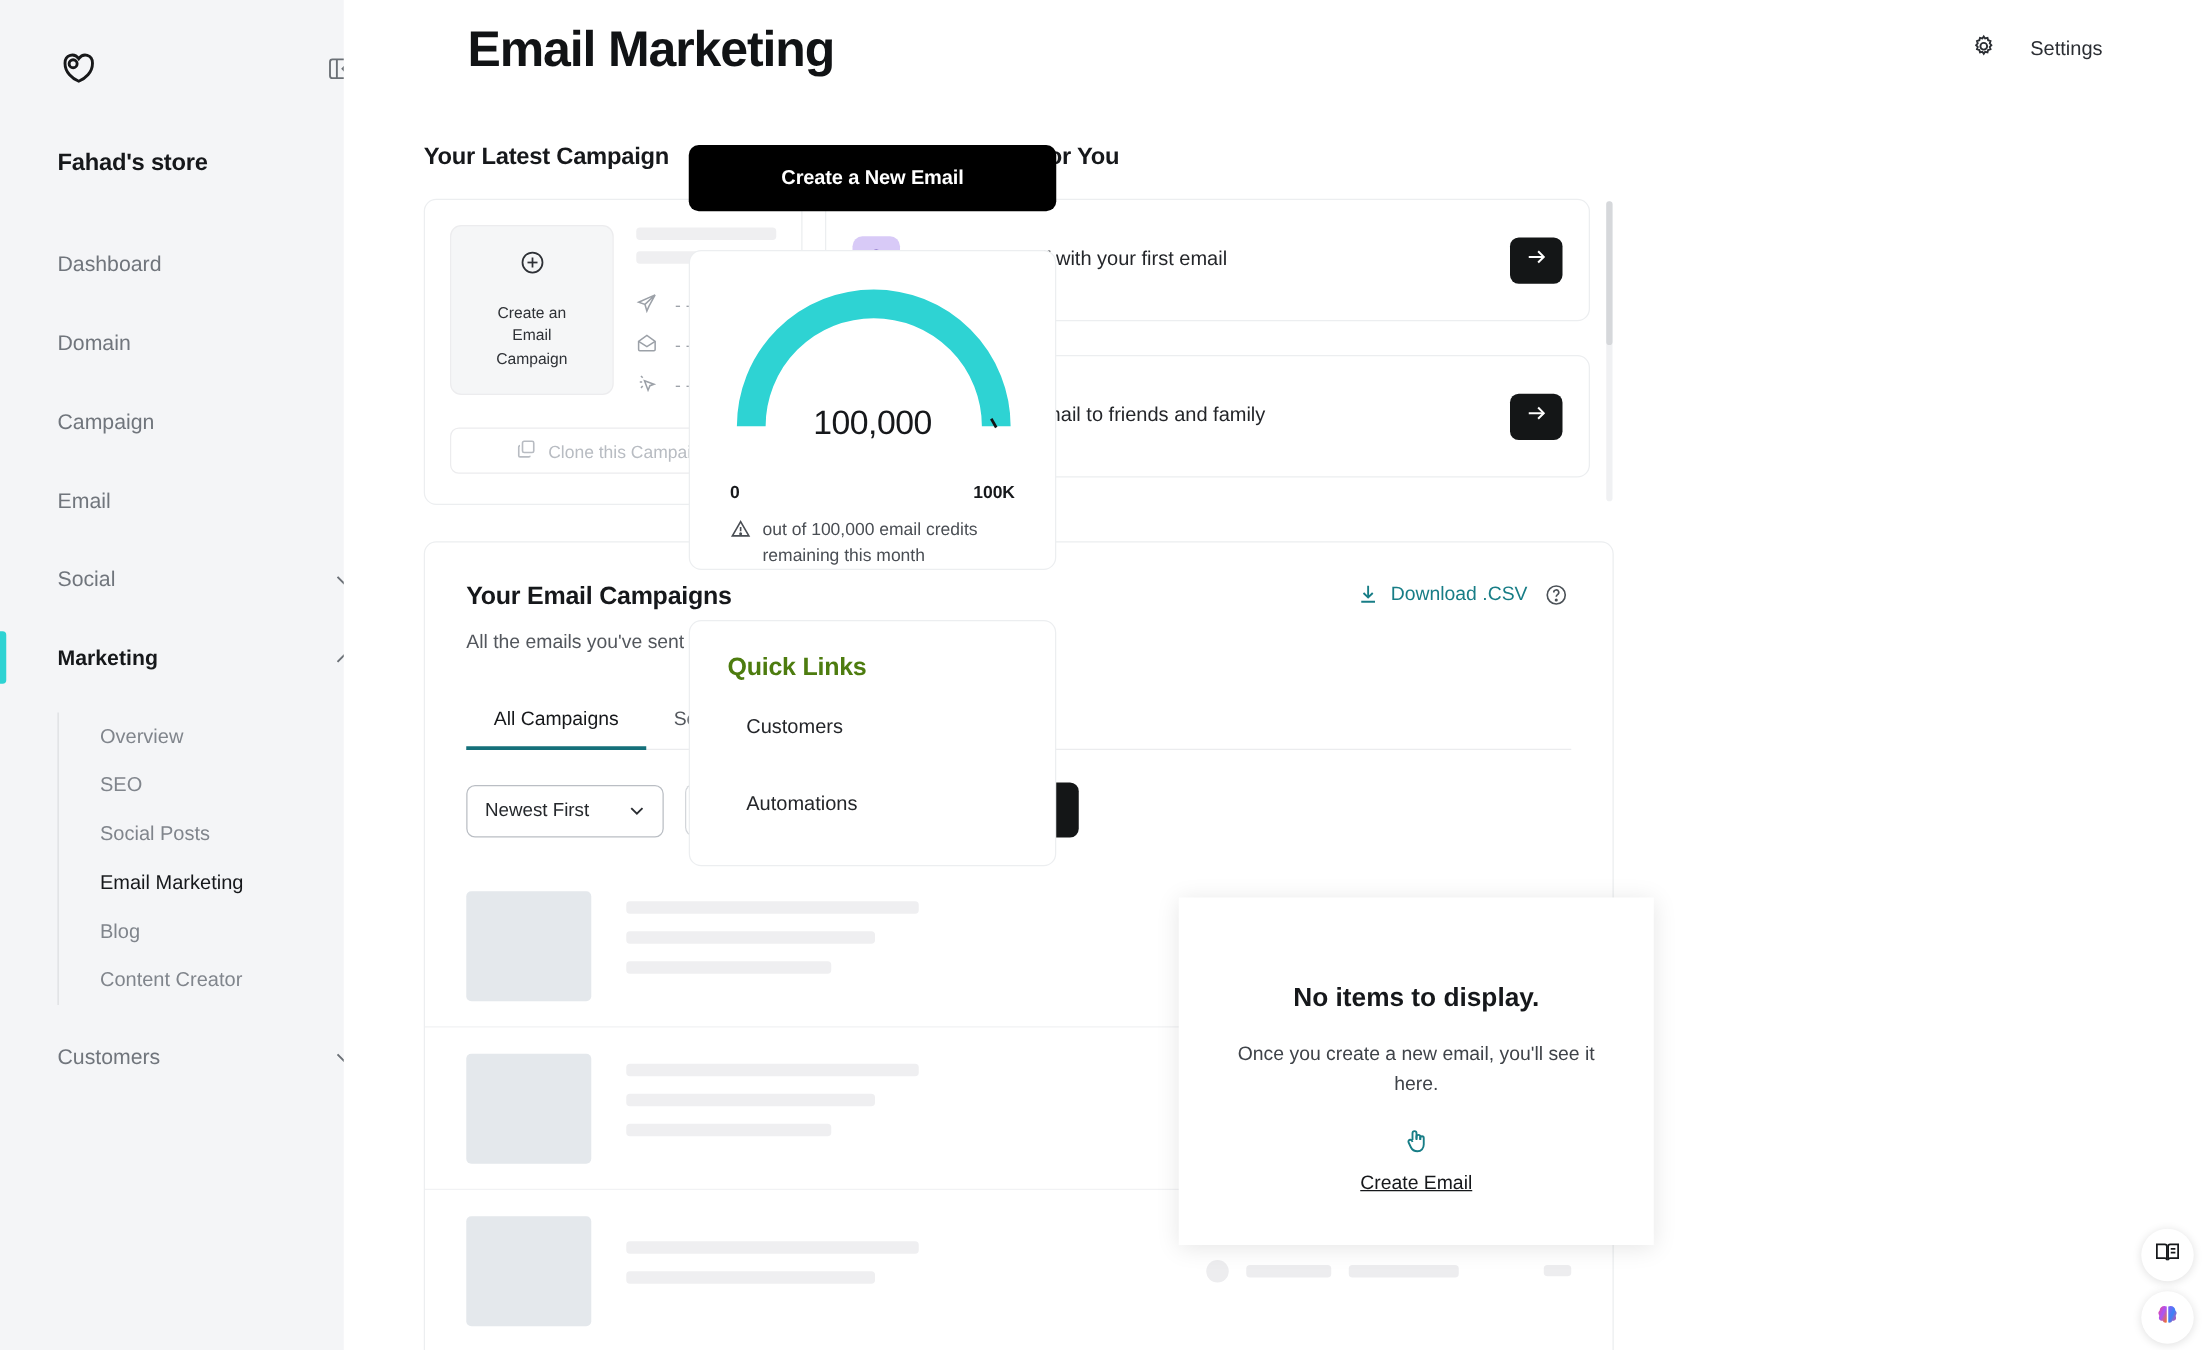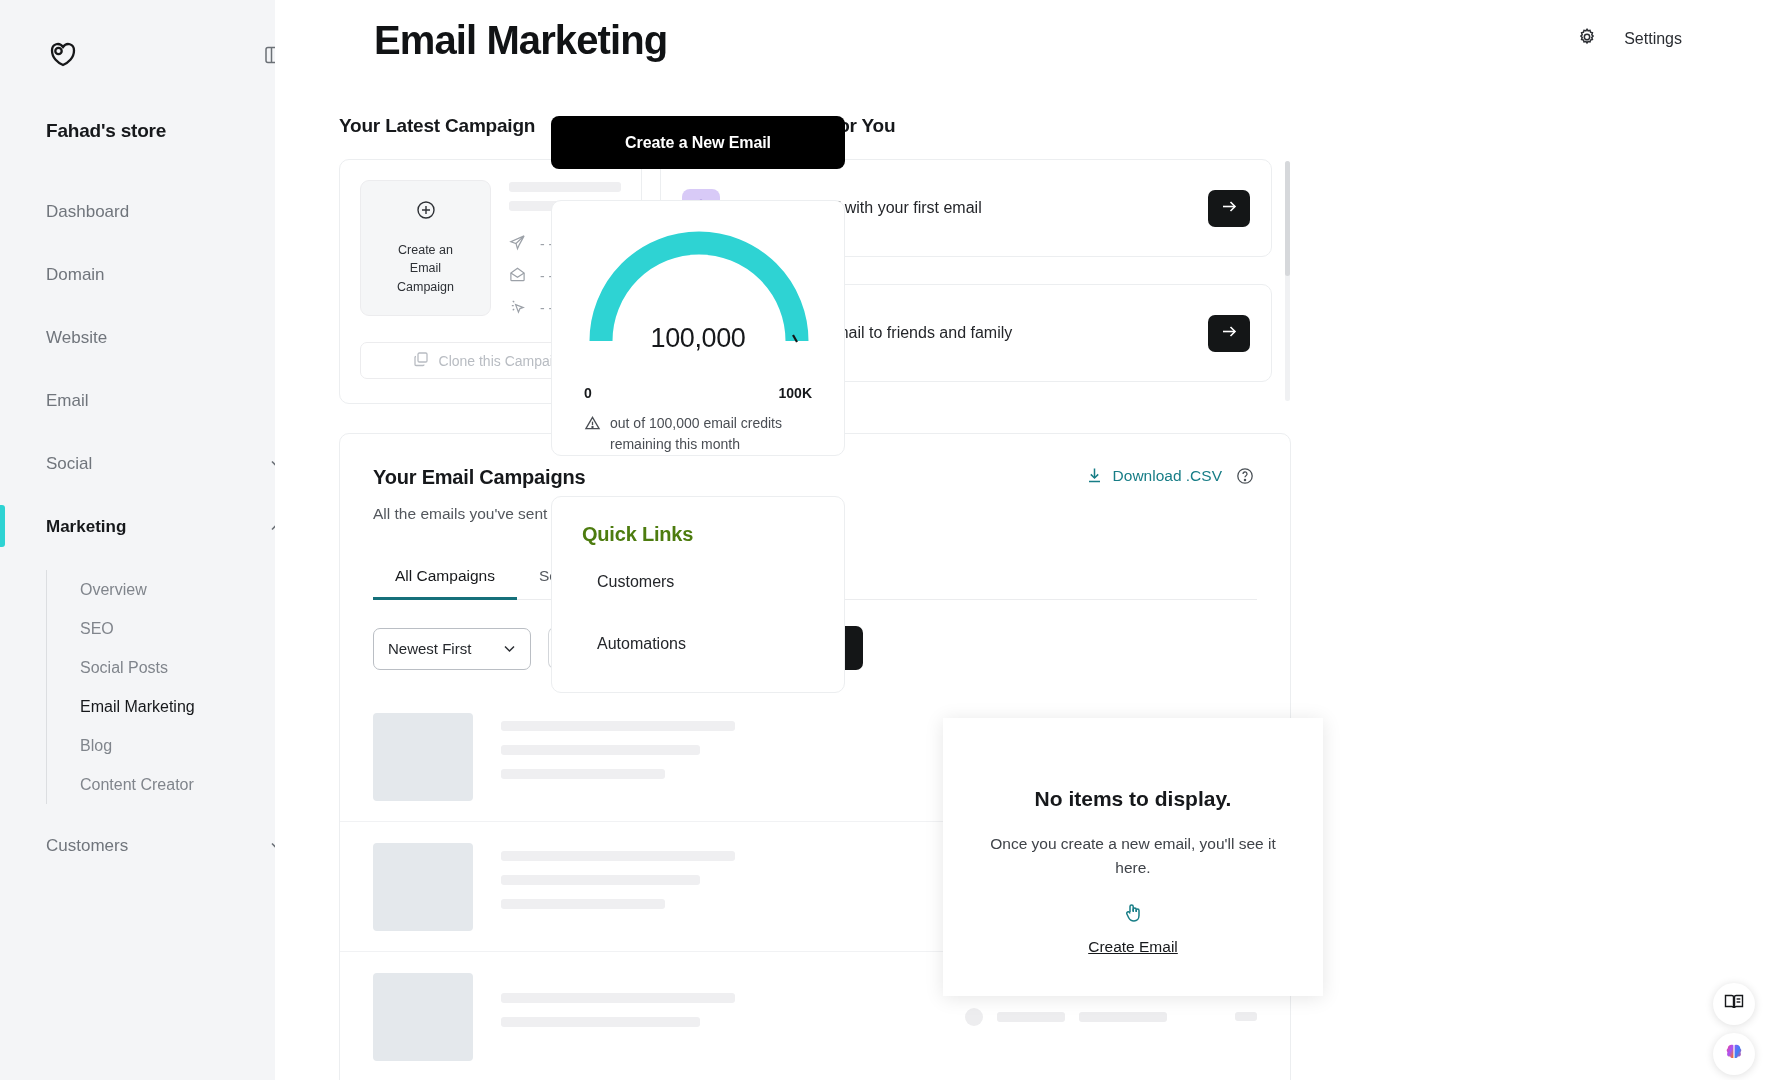--- a/index.html
+++ b/index.html
@@ -9,21 +9,21 @@
     background: #ffffff;
     overflow: hidden;
   }
   body { position: relative; }
 
   
   .sidebar {
     position: absolute; left: 0; top: 0;
     width: 317px; height: 1080px;
     background: #f4f5f7;
-    border-right: 1px solid #701a75;
+    border-right: 3px solid #701a75;
   }
   .sb-top {
     display: flex; align-items: center; justify-content: space-between;
     padding: 38px 30px 0 46px;
   }
   .logo-mark { width: 34px; height: 34px; color: #17181a; }
   .collapse-btn {
     width: 22px; height: 22px; color: #6b7076; cursor: pointer;
   }
   .store-name {
@@ -333,21 +333,21 @@
   <div class="store-name">Fahad's store</div>
 
   <div class="nav">
     <div class="nav-item">
       <span>Dashboard</span>
     </div>
     <div class="nav-item">
       <span>Domain</span>
     </div>
     <div class="nav-item">
-      <span>Website</span>
+      <span>Campaign</span>
     </div>
     <div class="nav-item">
       <span>Email</span>
     </div>
     <div class="nav-item">
       <span>Social</span>
       <span class="chev">
         <svg viewBox="0 0 18 18" fill="none" stroke="currentColor" stroke-width="1.6">
             <polyline points="4,6.5 9,11.5 14,6.5"></polyline>
           </svg>

